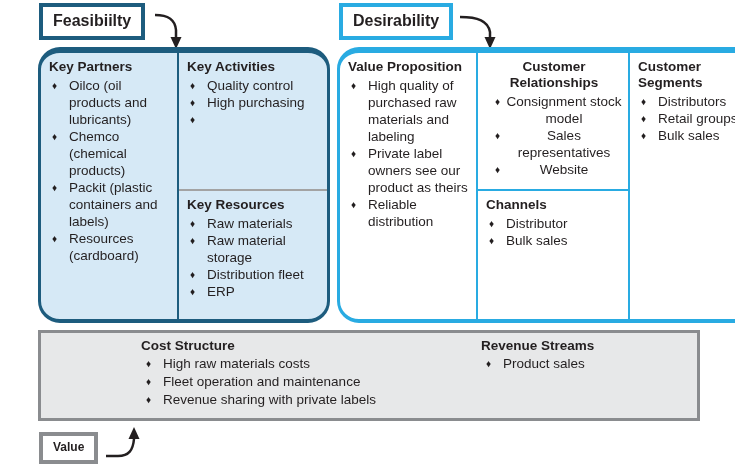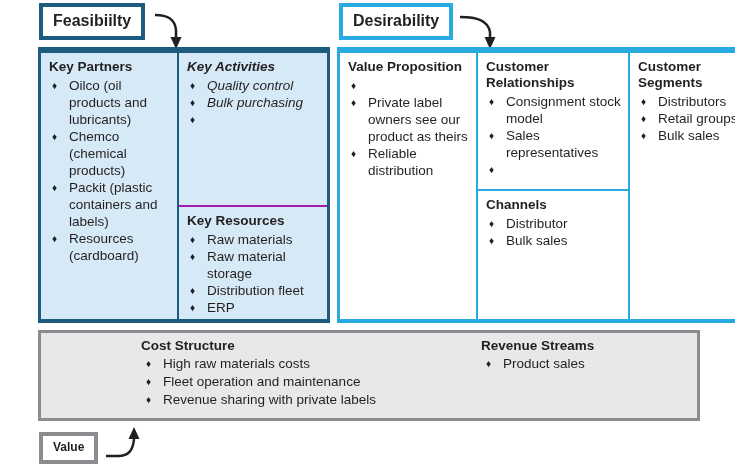--- a/index.html
+++ b/index.html
@@ -9,35 +9,35 @@
   
   .tag { position:absolute; background:#ffffff; font-weight:bold; font-size:16px;
          padding:5px 10px 6px 10px; line-height:1.1; white-space:nowrap; }
   .tag-feasibility { left:3px; top:3px; border:4px solid #1d5c7e; }
   .tag-desirability { left:303px; top:3px; border:4px solid #29abe2; }
   .tag-value { left:3px; top:432px; border:4px solid #8a8c8f; }
 
   .arrow-svg { position:absolute; }
 
   
-  .group { position:absolute; display:flex; }
+  .group { position:absolute; display:flex;border-radius:22px; }
   .group-feasibility { left:2px; top:47px; width:292px; height:276px; background:#d6e9f6;
         border:3px solid #1d5c7e; border-top-width:6px; border-bottom-width:4px; }
   .group-desirability { left:301px; top:47px; width:429px; height:276px; background:#ffffff;
         border:3px solid #29abe2; border-top-width:6px; border-bottom-width:4px; }
 
   .col { height:100%; }
   .col-kp { width:138px; border-right:2px solid #1d5c7e; }
   .col-fz-right { flex:1; display:flex; flex-direction:column; }
-  .cell-ka { height:154px; border-bottom:2px solid #a21caf;font-style:italic; }
+  .cell-ka { height:138px; border-bottom:2px solid #a3a3a3; }
   .cell-kr { flex:1; }
 
   .col-vp { width:138px; border-right:2px solid #29abe2; }
   .col-dz-mid { width:152px; border-right:2px solid #29abe2; display:flex; flex-direction:column; }
-  .cell-cr { height:138px; border-bottom:2px solid #29abe2; }
+  .cell-cr { height:138px; border-bottom:2px solid #29abe2;text-align:center; }
   .cell-ch { flex:1; }
   .col-cs { flex:1; }
 
   .cell { padding:6px 6px 0 8px; }
   .cell-title { font-weight:bold; font-size:13.5px; line-height:16px; margin-bottom:2px; }
   ul.blist { list-style:none; }
   ul.blist li { display:flex; font-size:13.5px; line-height:17px; }
   .bullet { flex:0 0 20px; font-size:10px; line-height:17px; padding-left:3px; }
   .itext { flex:1; }
 
@@ -95,21 +95,21 @@
     <div class="col-fz-right">
       <div class="cell-ka cell">
         <div class="cell-title">Key Activities</div>
         <ul class="blist">
           <li>
             <span class="bullet">♦</span>
             <span class="itext">Quality control</span>
             </li>
           <li>
             <span class="bullet">♦</span>
-            <span class="itext">Bulk purchasing</span>
+            <span class="itext">High purchasing</span>
             </li>
           <li>
             <span class="bullet">♦</span>
             </li>
         </ul>
       </div>
       <div class="cell-kr cell">
         <div class="cell-title">Key Resources</div>
         <ul class="blist">
           <li>
@@ -132,20 +132,21 @@
       </div>
     </div>
   </div>
 
   <div class="group group-desirability">
     <div class="col col-vp cell">
       <div class="cell-title">Value Proposition</div>
       <ul class="blist">
         <li>
           <span class="bullet">♦</span>
+          <span class="itext">High quality of purchased raw materials and labeling</span>
           </li>
         <li>
           <span class="bullet">♦</span>
           <span class="itext">Private label owners see our product as theirs</span>
           </li>
         <li>
           <span class="bullet">♦</span>
           <span class="itext">Reliable distribution</span>
           </li>
       </ul>
@@ -157,20 +158,21 @@
           <li>
             <span class="bullet">♦</span>
             <span class="itext">Consignment stock model</span>
             </li>
           <li>
             <span class="bullet">♦</span>
             <span class="itext">Sales representatives</span>
             </li>
           <li>
             <span class="bullet">♦</span>
+            <span class="itext">Website</span>
             </li>
         </ul>
       </div>
       <div class="cell-ch cell">
         <div class="cell-title">Channels</div>
         <ul class="blist">
           <li>
             <span class="bullet">♦</span>
             <span class="itext">Distributor</span>
             </li>

